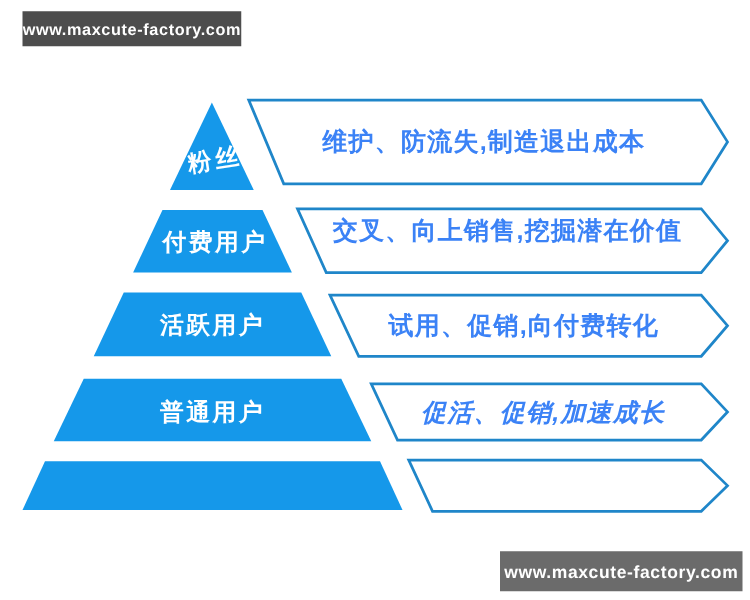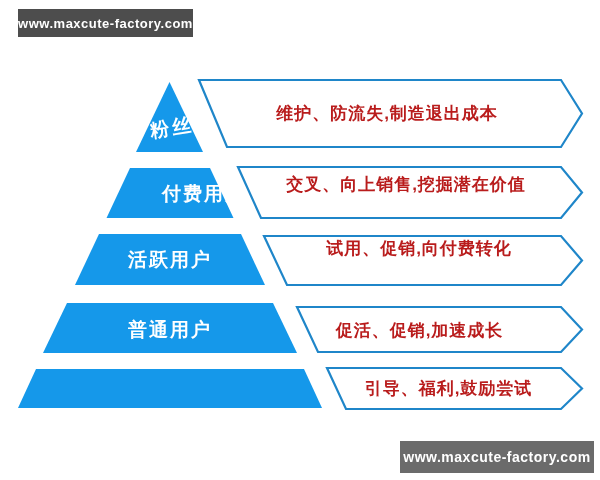--- a/index.html
+++ b/index.html
@@ -14,21 +14,21 @@
   }
   .wm-top{left:18px;top:9px;width:175px;height:28px;background:#4d4d4d;font-size:13px;}
   .wm-bottom{left:400px;top:441px;width:194px;height:32px;background:#6b6b6b;font-size:14px;}
   .level-label{
     position:absolute;transform:translate(-50%,-50%);
     color:#ffffff;font-weight:bold;font-size:19px;letter-spacing:2px;white-space:nowrap;
   }
   .level-label.fans{transform:translate(-50%,-50%) rotate(-9deg);letter-spacing:3px;}
   .box-text{
     position:absolute;display:flex;align-items:center;justify-content:center;
-    color:#b91c1c;font-weight:bold;font-size:17px;letter-spacing:1px;white-space:nowrap;
+    color:#3b82f6;font-weight:bold;font-size:20px;letter-spacing:1px;white-space:nowrap;
   }
 </style>
 </head>
 <body>
 
 <div class="canvas">
 
   <svg class="diagram-svg" width="600" height="480" viewBox="0 0 600 480">
 
     <polygon points="169.5,82 203,152 136,152" fill="#1598EA"></polygon>
@@ -38,26 +38,25 @@
     <polygon points="36,369 304,369 322,408 18,408" fill="#1598EA"></polygon>
 
     <polygon points="199,80 561,80 582,113.5 561,147 227,147" fill="#ffffff" stroke-width="2.2" stroke="#1F86C9"></polygon>
     <polygon points="238,167 561,167 582,192.5 561,218 261,218" fill="#ffffff" stroke-width="2.2" stroke="#1F86C9"></polygon>
     <polygon points="264,236 561,236 582,260.5 561,285 287,285" fill="#ffffff" stroke-width="2.2" stroke="#1F86C9"></polygon>
     <polygon points="297,307 561,307 582,329.5 561,352 318,352" fill="#ffffff" stroke-width="2.2" stroke="#1F86C9"></polygon>
     <polygon points="327,368 561,368 582,388.5 561,409 346,409" fill="#ffffff" stroke-width="2.2" stroke="#1F86C9"></polygon>
   </svg>
 
   <div class="level-label fans" style="left:172px;top:128px;">粉丝</div>
-  <div class="level-label" style="left:172px;top:194px;margin-left:32px;">付费用户</div>
+  <div class="level-label" style="left:172px;top:194px;">付费用户</div>
   <div class="level-label" style="left:170px;top:330px;">普通用户</div>
   <div class="level-label" style="left:170px;top:260px;">活跃用户</div>
 
   <div class="box-text" style="left:227px;top:80px;width:320px;height:67px;">维护、防流失,制造退出成本</div>
   <div class="box-text" style="left:261px;top:167px;width:290px;height:35px;">交叉、向上销售,挖掘潜在价值</div>
-  <div class="box-text" style="left:287px;top:224px;width:264px;height:49px;">试用、促销,向付费转化</div>
-  <div class="box-text" style="left:303px;top:307px;width:233px;height:47px;">促活、促销,加速成长</div>
-  <div class="box-text" style="left:346px;top:368px;width:205px;height:41px;">引导、福利,鼓励尝试</div>
+  <div class="box-text" style="left:287px;top:236px;width:264px;height:49px;">试用、促销,向付费转化</div>
+  <div class="box-text" style="left:318px;top:307px;width:233px;height:47px;font-style:italic;">促活、促销,加速成长</div>
 
   <div class="wm wm-top">www.maxcute-factory.com</div>
   <div class="wm wm-bottom">www.maxcute-factory.com</div>
 
 </div>
 
 </body></html>

